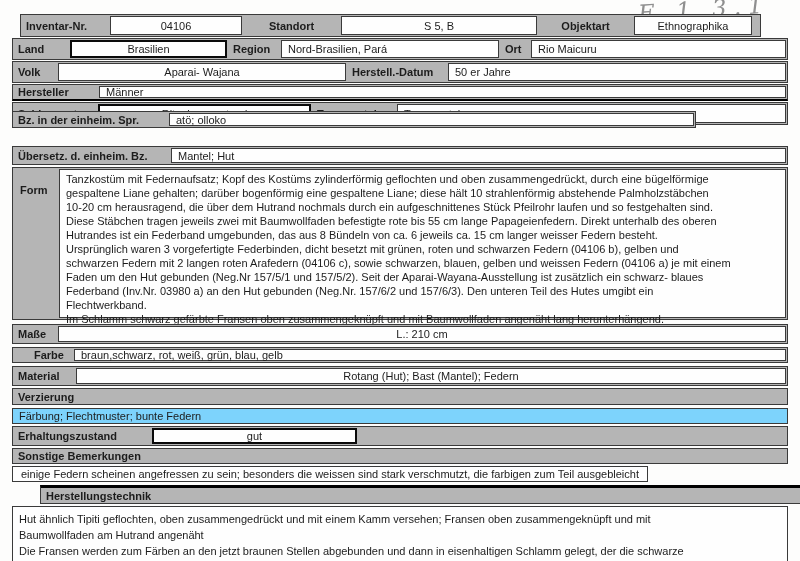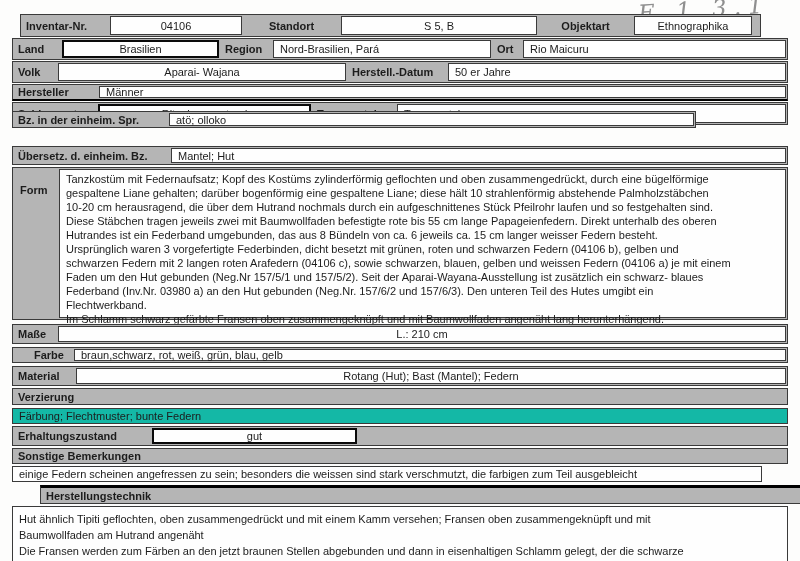--- a/index.html
+++ b/index.html
@@ -77,21 +77,21 @@
   <div class="row" style="left:20px;top:14px;width:741px;height:23px;">
     <span class="lbl" style="width:88px;">Inventar-Nr.</span>
     <span class="box center" style="width:132px;">04106</span>
     <span class="lbl center" style="width:97px;">Standort</span>
     <span class="box center" style="width:196px;">S 5, B</span>
     <span class="lbl center" style="width:95px;">Objektart</span>
     <span class="box center" style="width:118px;">Ethnographika</span>
   </div>
 
   <div class="row" style="left:12px;top:38px;width:776px;height:22px;">
-    <span class="lbl" style="width:48px;border-radius:9px;">Land</span>
+    <span class="lbl" style="width:56px;border-radius:9px;">Land</span>
     <span class="box center thick" style="width:157px;">Brasilien</span>
     <span class="lbl" style="width:52px;">Region</span>
     <span class="box" style="width:218px;">Nord-Brasilien, Pará</span>
     <span class="lbl" style="width:30px;">Ort</span>
     <span class="box fill">Rio Maicuru</span>
   </div>
 
   <div class="row" style="left:12px;top:61px;width:776px;height:22px;">
     <span class="lbl" style="width:44px;text-align:center;">Volk</span>
     <span class="box center" style="width:288px;">Aparai- Wajana</span>
@@ -148,34 +148,34 @@
 
   <div class="row" style="left:12px;top:366px;width:776px;height:20px;">
     <span class="lbl" style="width:62px;">Material</span>
     <span class="box fill center">Rotang (Hut); Bast (Mantel); Federn</span>
   </div>
 
   <div class="row hdr" style="left:12px;top:388px;width:776px;height:17px;">
     <span class="lbl">Verzierung</span>
   </div>
 
-  <div class="row" style="left:12px;top:408px;width:776px;height:16px;background:#14b8a6;">
+  <div class="row" style="left:12px;top:408px;width:776px;height:16px;background:#7dd3fc;">
     <span style="display:flex;align-items:center;padding:0 6px;">Färbung; Flechtmuster; bunte Federn</span>
   </div>
 
   <div class="row hdr" style="left:12px;top:448px;width:776px;height:16px;">
     <span class="lbl">Sonstige Bemerkungen</span>
   </div>
 
   <div class="row" style="left:12px;top:426px;width:776px;height:20px;">
     <span class="lbl" style="width:138px;">Erhaltungszustand</span>
     <span class="box center thick" style="width:205px;">gut</span>
   </div>
 
-  <div class="row" style="left:12px;top:466px;width:750px;height:16px;background:#fefefe;">
+  <div class="row" style="left:12px;top:466px;width:636px;height:16px;background:#fefefe;justify-content:center;">
     <span style="display:flex;align-items:center;padding:0 6px;">einige Federn scheinen angefressen zu sein; besonders die weissen sind stark verschmutzt, die farbigen zum Teil ausgebleicht</span>
   </div>
 
   <div class="row hdr heavy-top" style="left:12px;top:485px;width:764px;height:19px;margin-left:28px;">
     <span class="lbl">Herstellungstechnik</span>
   </div>
 
   <div class="row" style="left:12px;top:506px;width:776px;height:55px;background:#fefefe;border-bottom:none;">
     <span class="multiline" style="line-height:16px;padding-top:4px;">Hut ähnlich Tipiti geflochten, oben zusammengedrückt und mit einem Kamm versehen; Fransen oben zusammengeknüpft und mit
 Baumwollfaden am Hutrand angenäht

